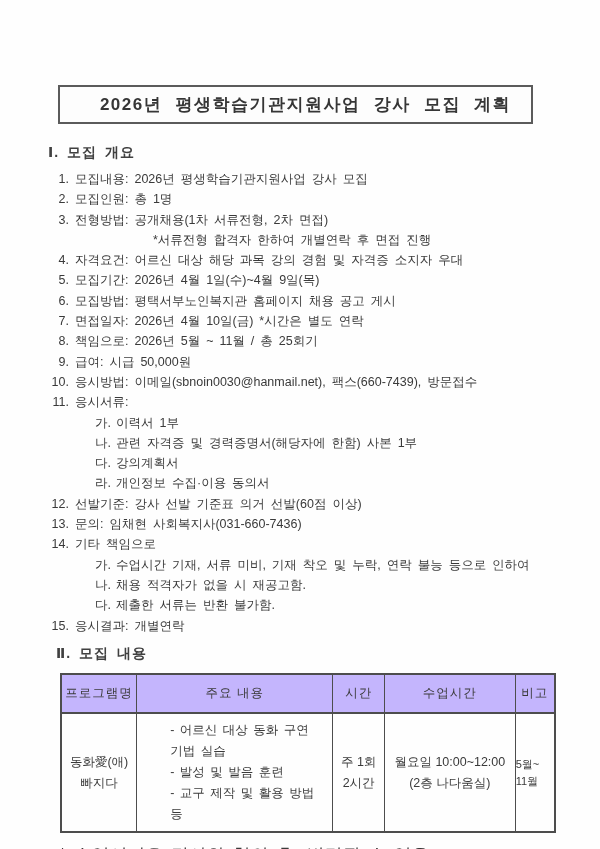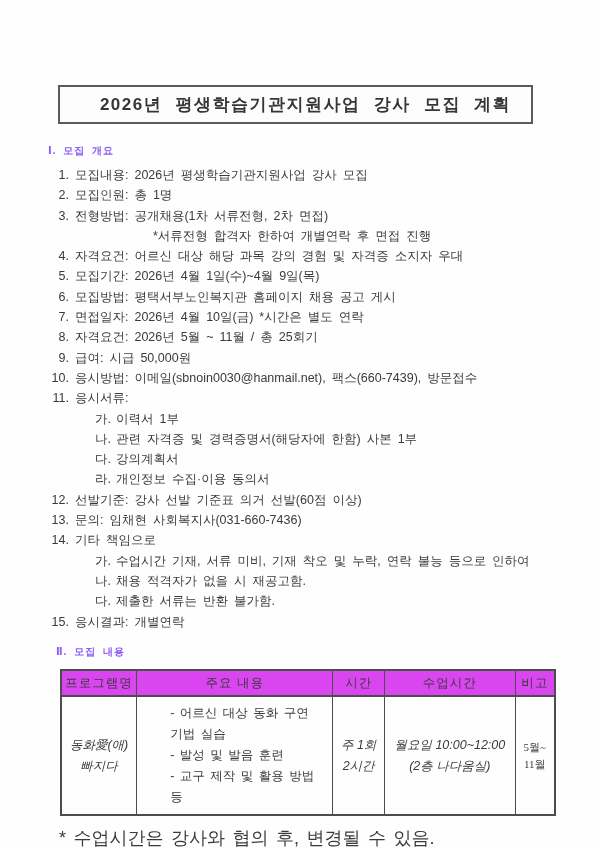--- a/index.html
+++ b/index.html
@@ -26,23 +26,23 @@
   }
   .title-text {
     font-size: 17px;
     font-weight: bold;
     color: #363636;
     letter-spacing: 1.5px;
     word-spacing: 7px;
     white-space: nowrap;
   }
   .sec-heading {
-    font-size: 10px;
+    font-size: 14px;
     font-weight: bold;
-    color: #8b5cf6;
+    color: #404040;
     letter-spacing: 1px;
     word-spacing: 3px;
   }
   .overview { position: absolute; left: 48px; top: 144px; width: 520px; }
   .lines { margin-top: 7px; font-size: 12.5px; }
   .line { display: flex; line-height: 20.3px; word-spacing: 2.5px; }
   .line .num {
     flex: 0 0 27px;
     text-align: right;
     padding-right: 6px;
@@ -59,30 +59,30 @@
     width: 496px;
     border-collapse: collapse;
     border: 2px solid #4d4d4d;
     font-size: 12.5px;
     color: #3a3a3a;
   }
   table.recruit-table th, table.recruit-table td {
     border: 1px solid #4d4d4d;
   }
   table.recruit-table th {
-    background: #d946ef;
-    height: 26px;
+    background: #c4b5fd;
+    height: 39px;
     font-weight: normal;
     letter-spacing: 1px;
     border-bottom: 2px solid #4d4d4d;
   }
-  td.cell-center { text-align: center; vertical-align: middle; line-height: 21px; font-style: italic; }
+  td.cell-center { text-align: center; vertical-align: middle; line-height: 21px; }
   td.cell-details { padding: 6px 6px 6px 9px; vertical-align: middle; }
   td.cell-details div { line-height: 21px; word-spacing: 2px; margin-left: 24px; }
-  td.cell-remark { text-align: center; vertical-align: middle; font-size: 11px; line-height: 17px; font-family: Liberation Serif, serif; }
+  td.cell-remark { vertical-align: middle; font-size: 11px; line-height: 17px; }
   .col-program { width: 76px; }
   .col-details { width: 197px; }
   .col-hours   { width: 52px; }
   .col-time    { width: 131px; }
   .col-remark  { width: 40px; }
   .footnote {
     margin-top: 10px;
     margin-left: 3px;
     font-size: 18px;
     word-spacing: 2.5px;
@@ -128,21 +128,21 @@
       <div class="line">
         <span class="num">6.</span>
         <span class="text">모집방법: 평택서부노인복지관 홈페이지 채용 공고 게시</span>
       </div>
       <div class="line">
         <span class="num">7.</span>
         <span class="text">면접일자: 2026년 4월 10일(금) *시간은 별도 연락</span>
       </div>
       <div class="line">
         <span class="num">8.</span>
-        <span class="text">자격요건: 2026년 5월 ~ 11월 / 총 25회기</span>
+        <span class="text">책임으로: 2026년 5월 ~ 11월 / 총 25회기</span>
       </div>
       <div class="line">
         <span class="num">9.</span>
         <span class="text">급여: 시급 50,000원</span>
       </div>
       <div class="line">
         <span class="num">10.</span>
         <span class="text">응시방법: 이메일(sbnoin0030@hanmail.net), 팩스(660-7439), 방문접수</span>
       </div>
       <div class="line">

